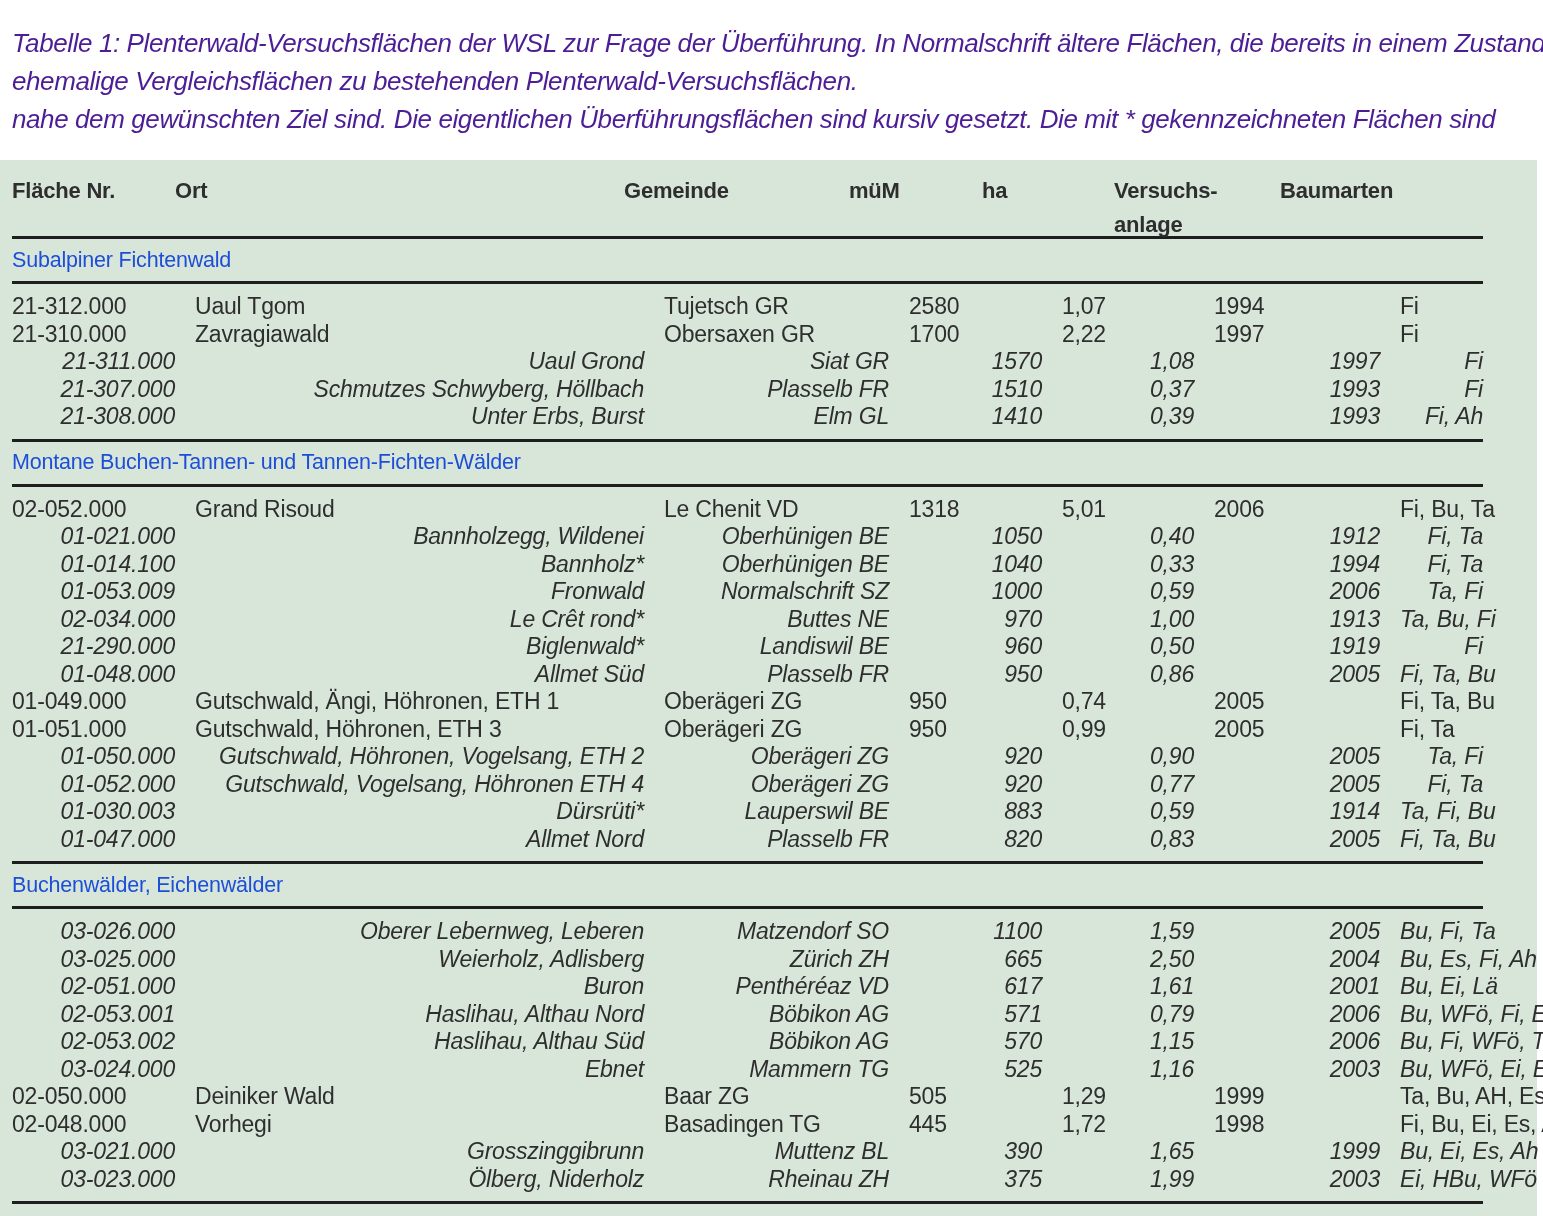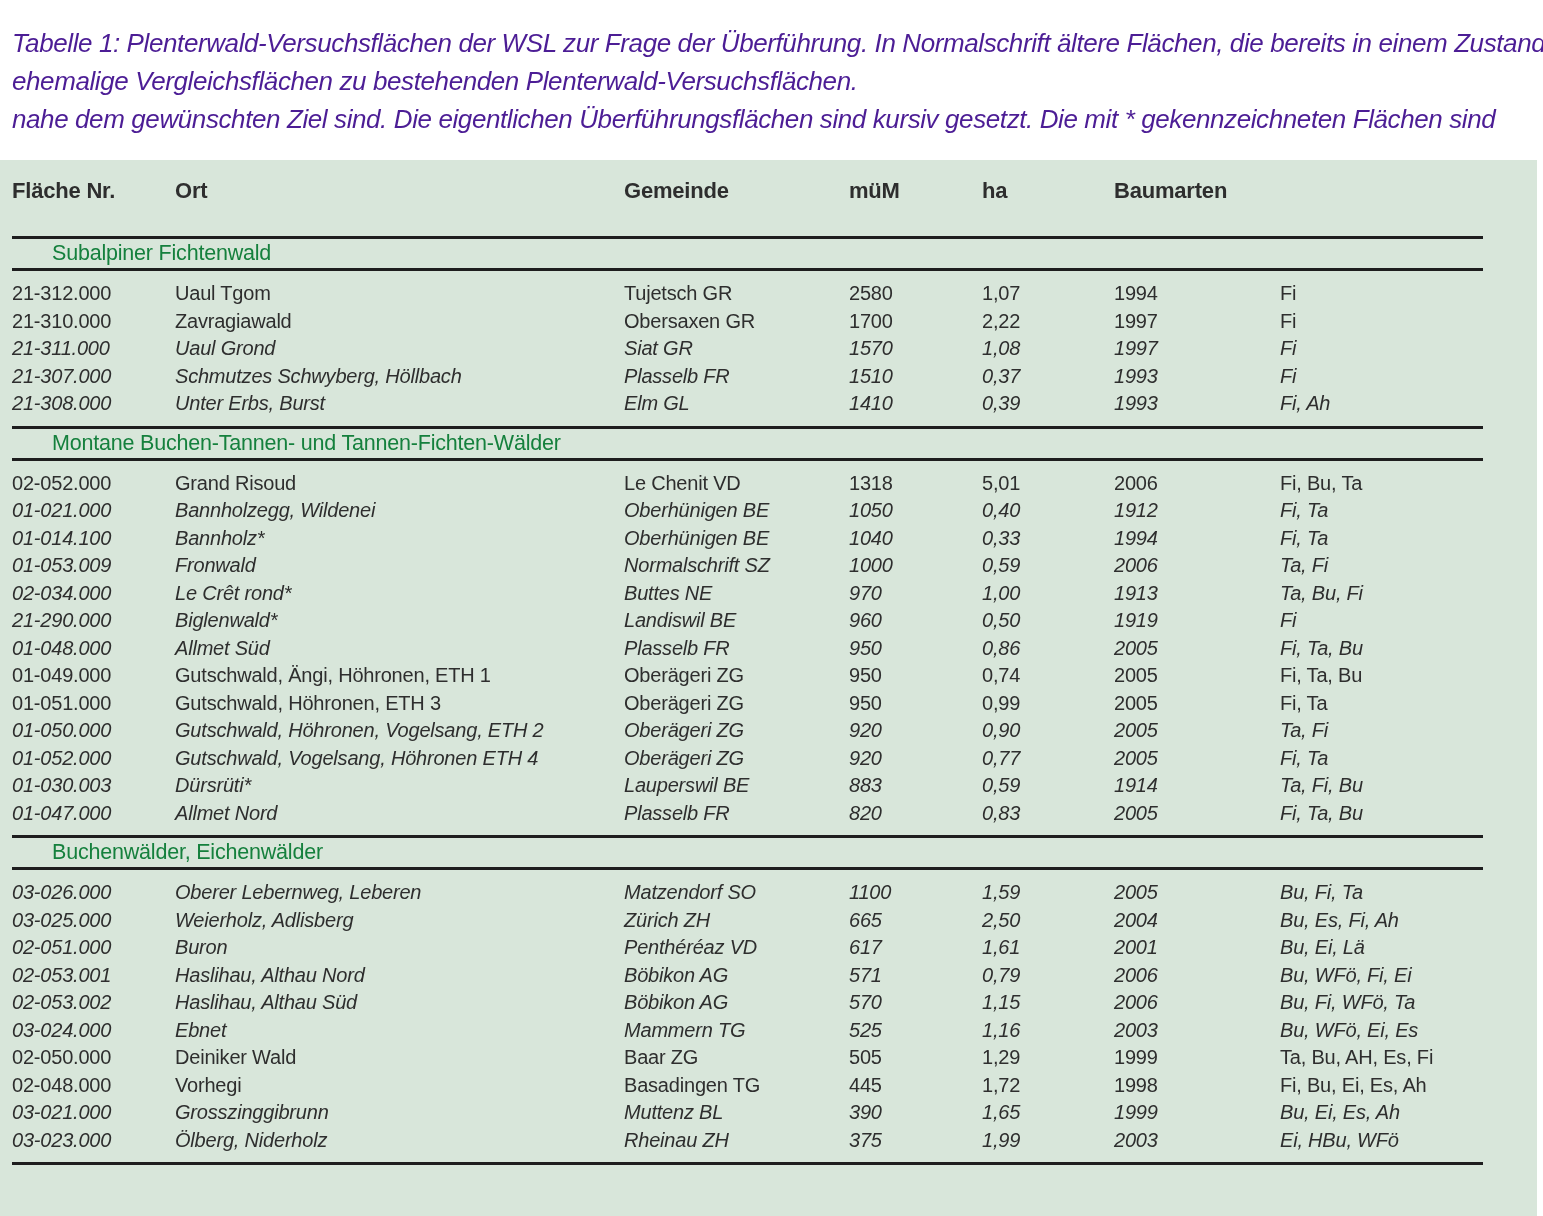--- a/index.html
+++ b/index.html
@@ -32,51 +32,55 @@
   .header{
     height:76px;box-sizing:border-box;
     padding-top:14px;
     font-weight:bold;
     font-size:22px;line-height:34px;
     letter-spacing:-0.2px;
     align-items:start;
   }
   .rule{height:3px;background:#1e1e1e;}
   .section-title{
-    height:29px;display:flex;align-items:center;
+    height:42px;display:flex;align-items:center;
     font-size:21.5px;letter-spacing:-0.2px;
-    color:#15803d;
-    margin-left:40px;
+    color:#1d4ed8;
   }
   .rows{padding:9px 0 8px 0;}
   .row{
     height:27.5px;line-height:27.5px;
-    font-size:20px;letter-spacing:-0.2px;
+    font-size:23px;letter-spacing:-0.2px;
     white-space:nowrap;
-  }
-  .row.it{font-style:italic;}
+    gap:20px;
+  }
+  .row.it{font-style:italic;text-align:right;}
   .cell{overflow:visible;}
 </style>
 </head>
 <body>
 
 <div class="caption">
   <div>Tabelle 1: Plenterwald-Versuchsflächen der WSL zur Frage der Überführung. In Normalschrift ältere Flächen, die bereits in einem Zustand</div>
   <div>ehemalige Vergleichsflächen zu bestehenden Plenterwald-Versuchsflächen.</div>
   <div>nahe dem gewünschten Ziel sind. Die eigentlichen Überführungsflächen sind kursiv gesetzt. Die mit * gekennzeichneten Flächen sind</div>
 </div>
 
 <div class="panel">
 
   <div class="grid header">
     <div class="cell">Fläche Nr.</div>
     <div class="cell">Ort</div>
     <div class="cell">Gemeinde</div>
     <div class="cell">müM</div>
     <div class="cell">ha</div>
+    <div class="cell">
+      <div>Versuchs-</div>
+      <div>anlage</div>
+    </div>
     <div class="cell">Baumarten</div>
   </div>
 
   <div>
       <div class="rule"></div>
       <div class="section-title">Subalpiner Fichtenwald</div>
       <div class="rule"></div>
       <div class="rows">
         <div class="grid row">
           <div class="cell">21-312.000</div>

